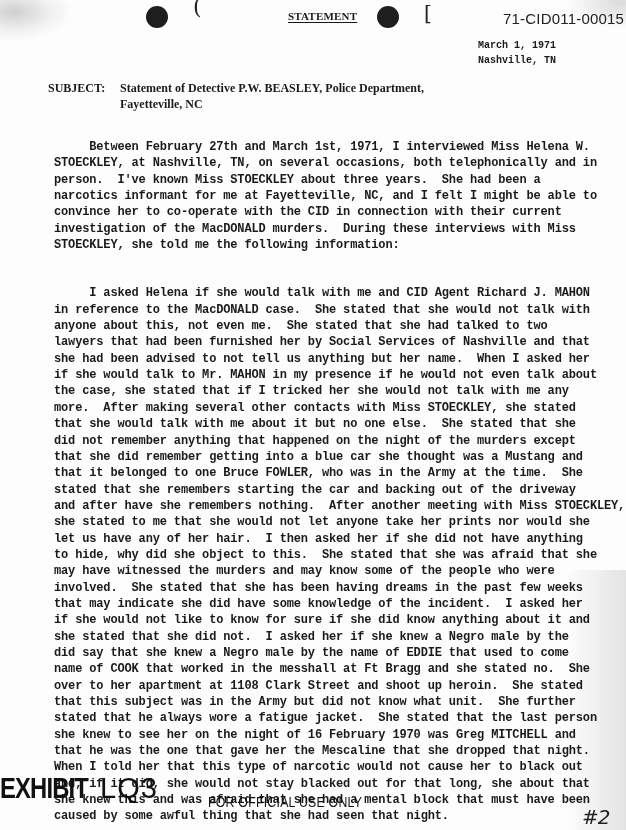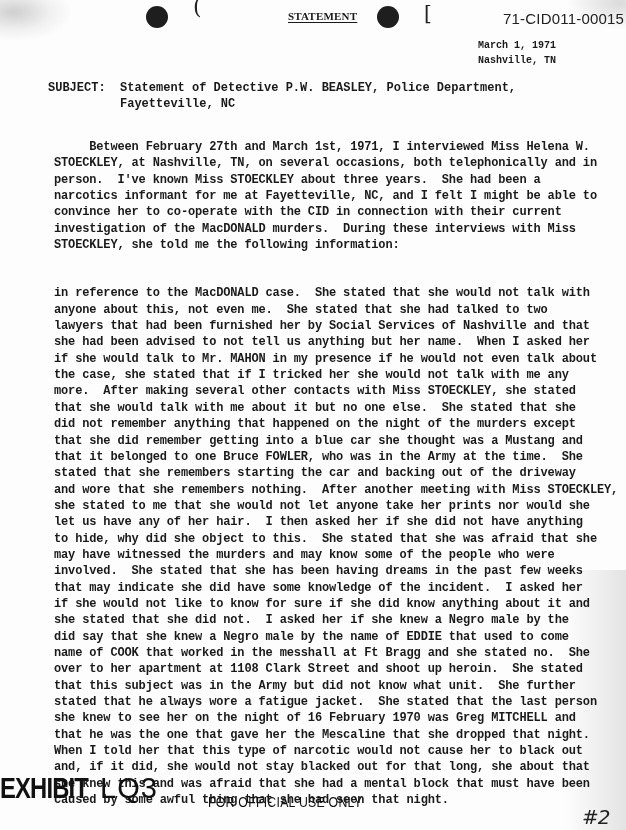--- a/index.html
+++ b/index.html
@@ -71,20 +71,21 @@
       line-height: 15px;
       font-weight: bold;
     }
     .dateline div { white-space: pre; }
     .subject {
       position: absolute;
       left: 48px; top: 80px;
       font-size: 12px;
       line-height: 16px;
       font-weight: bold;
+      font-family: Liberation Serif, serif;
     }
     .subject-row { display: flex; }
     .subject-label { width: 72px; flex: none; white-space: pre; }
     .subject-text { white-space: pre; }
     .body-text {
       position: absolute;
       left: 46px; top: 131px;
       width: 580px;
       font-size: 12px;
       line-height: 16.35px;
@@ -170,33 +171,34 @@
         <span class="line">     Between February 27th and March 1st, 1971, I interviewed Miss Helena W.</span>
         <span class="line">STOECKLEY, at Nashville, TN, on several occasions, both telephonically and in</span>
         <span class="line">person.  I've known Miss STOECKLEY about three years.  She had been a</span>
         <span class="line">narcotics informant for me at Fayetteville, NC, and I felt I might be able to</span>
         <span class="line">convince her to co-operate with the CID in connection with their current</span>
         <span class="line">investigation of the MacDONALD murders.  During these interviews with Miss</span>
         <span class="line">STOECKLEY, she told me the following information:</span>
       </div>
     <div class="para-gap"></div>
     <div class="para" id="para-1">
+        <span class="line">     I asked Helena if she would talk with me and CID Agent Richard J. MAHON</span>
         <span class="line">in reference to the MacDONALD case.  She stated that she would not talk with</span>
         <span class="line">anyone about this, not even me.  She stated that she had talked to two</span>
         <span class="line">lawyers that had been furnished her by Social Services of Nashville and that</span>
         <span class="line">she had been advised to not tell us anything but her name.  When I asked her</span>
         <span class="line">if she would talk to Mr. MAHON in my presence if he would not even talk about</span>
         <span class="line">the case, she stated that if I tricked her she would not talk with me any</span>
         <span class="line">more.  After making several other contacts with Miss STOECKLEY, she stated</span>
         <span class="line">that she would talk with me about it but no one else.  She stated that she</span>
         <span class="line">did not remember anything that happened on the night of the murders except</span>
         <span class="line">that she did remember getting into a blue car she thought was a Mustang and</span>
         <span class="line">that it belonged to one Bruce FOWLER, who was in the Army at the time.  She</span>
         <span class="line">stated that she remembers starting the car and backing out of the driveway</span>
-        <span class="line">and wore that she remembers nothing.  After another meeting with Miss STOECKLEY,</span>
+        <span class="line">and after have she remembers nothing.  After another meeting with Miss STOECKLEY,</span>
         <span class="line">she stated to me that she would not let anyone take her prints nor would she</span>
         <span class="line">let us have any of her hair.  I then asked her if she did not have anything</span>
         <span class="line">to hide, why did she object to this.  She stated that she was afraid that she</span>
         <span class="line">may have witnessed the murders and may know some of the people who were</span>
         <span class="line">involved.  She stated that she has been having dreams in the past few weeks</span>
         <span class="line">that may indicate she did have some knowledge of the incident.  I asked her</span>
         <span class="line">if she would not like to know for sure if she did know anything about it and</span>
         <span class="line">she stated that she did not.  I asked her if she knew a Negro male by the</span>
         <span class="line">did say that she knew a Negro male by the name of EDDIE that used to come</span>
         <span class="line">name of COOK that worked in the messhall at Ft Bragg and she stated no.  She</span>

